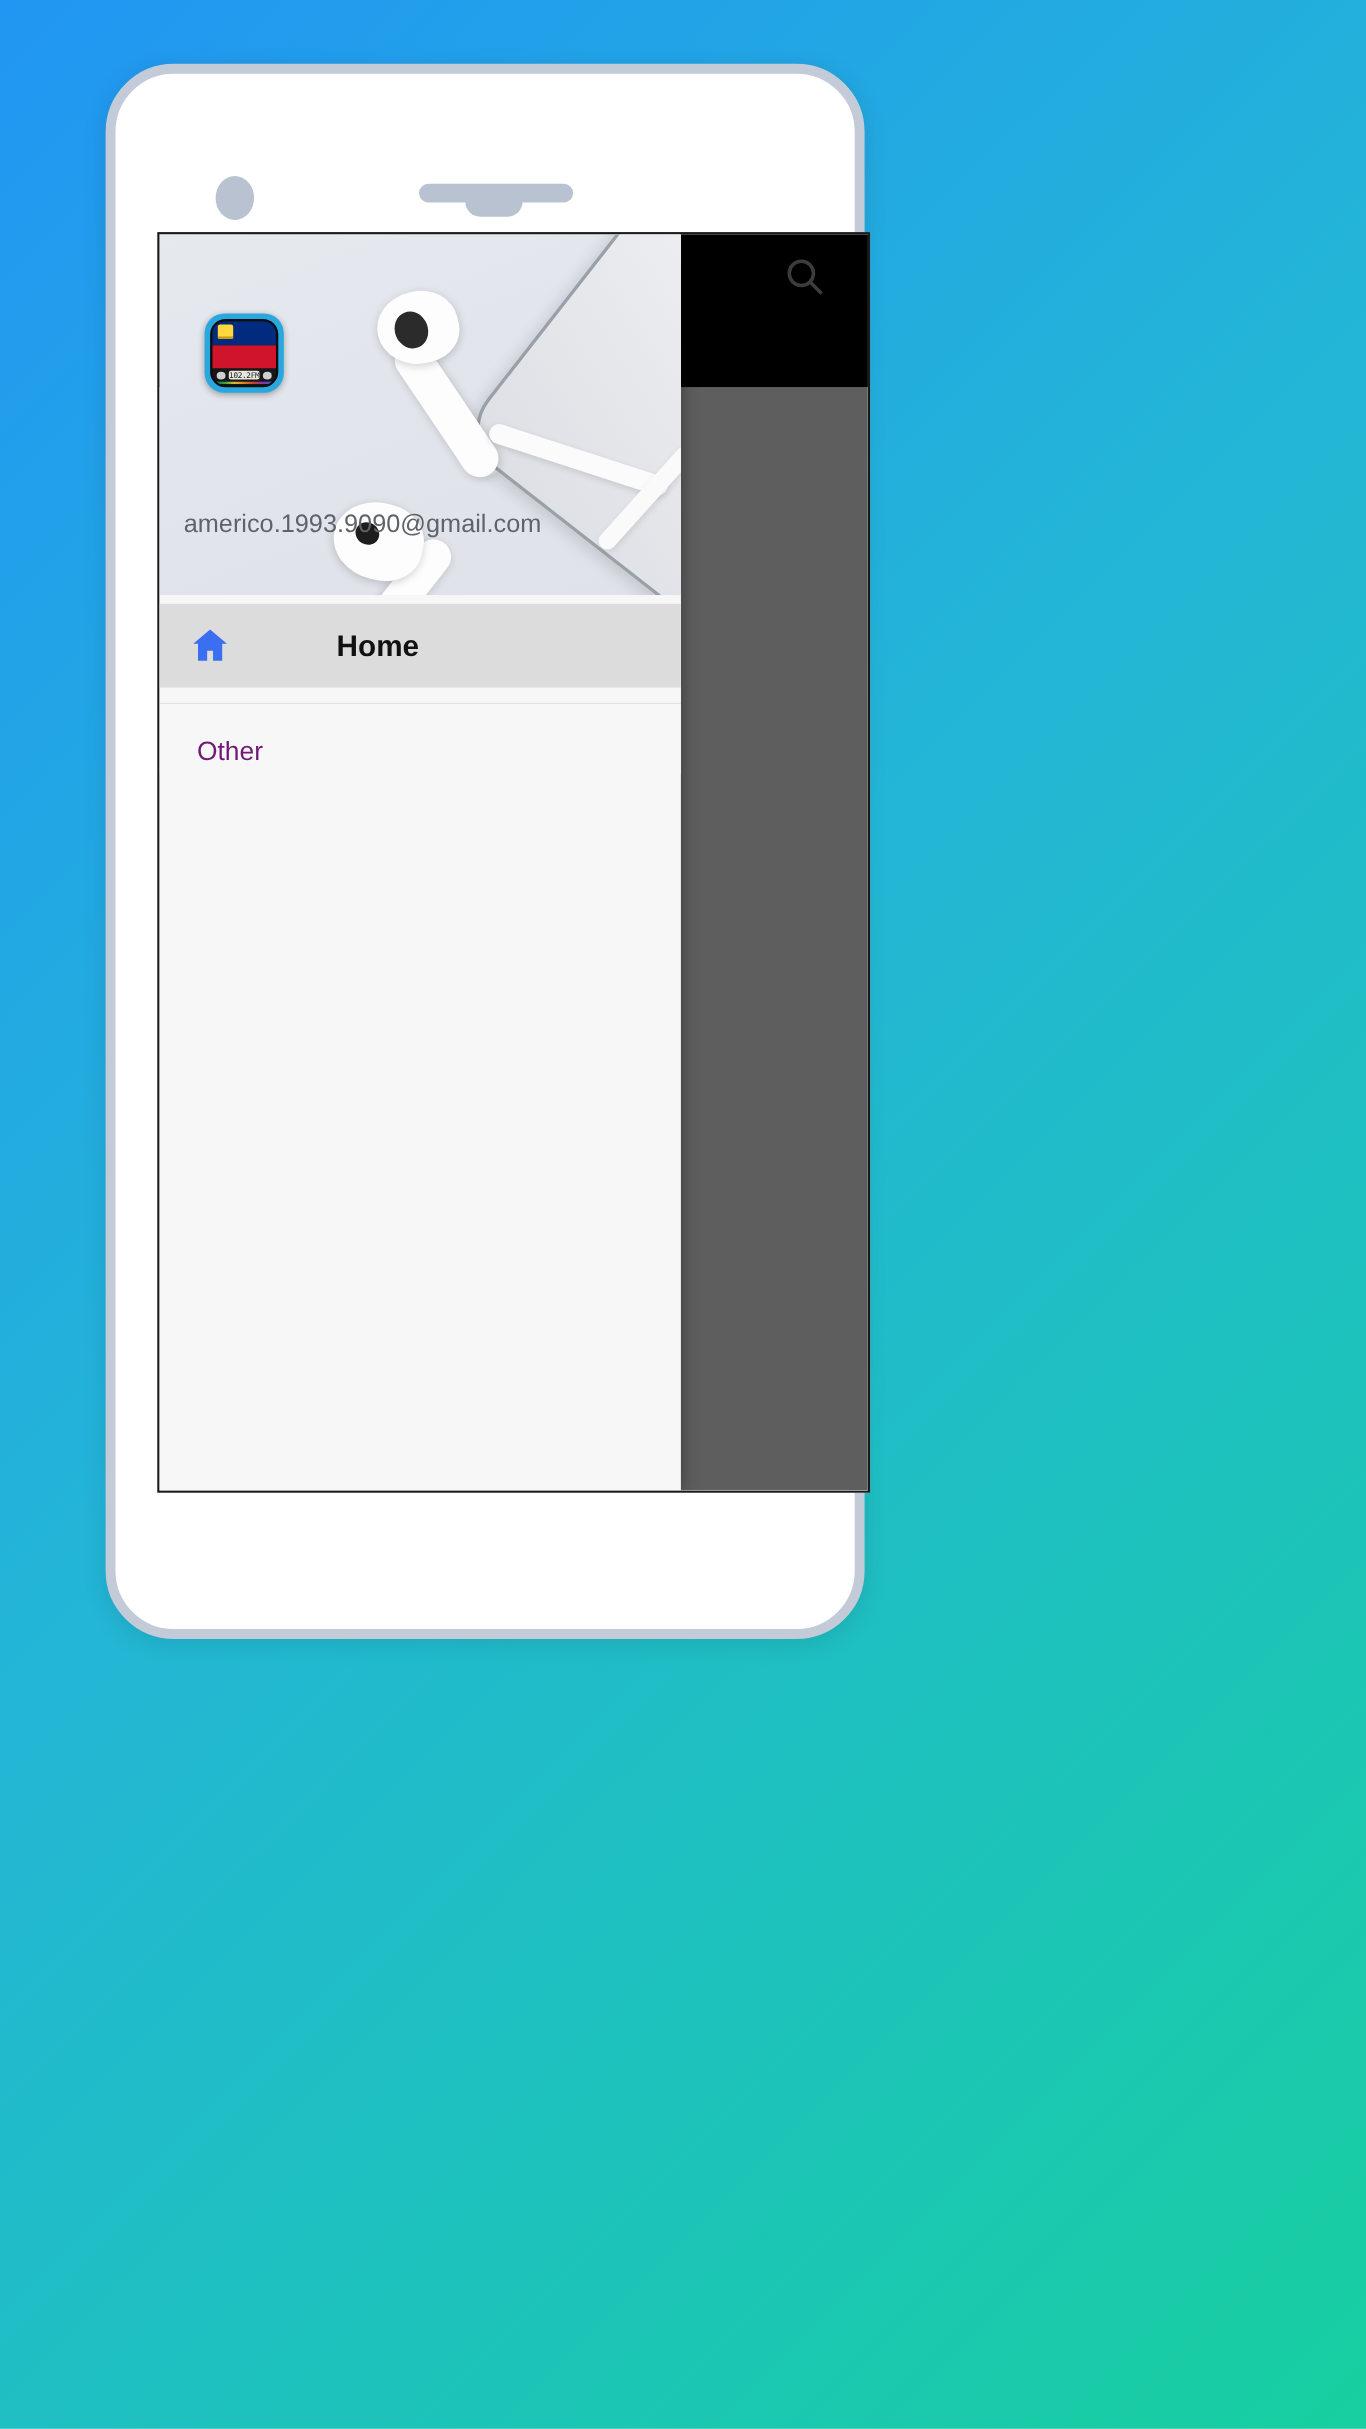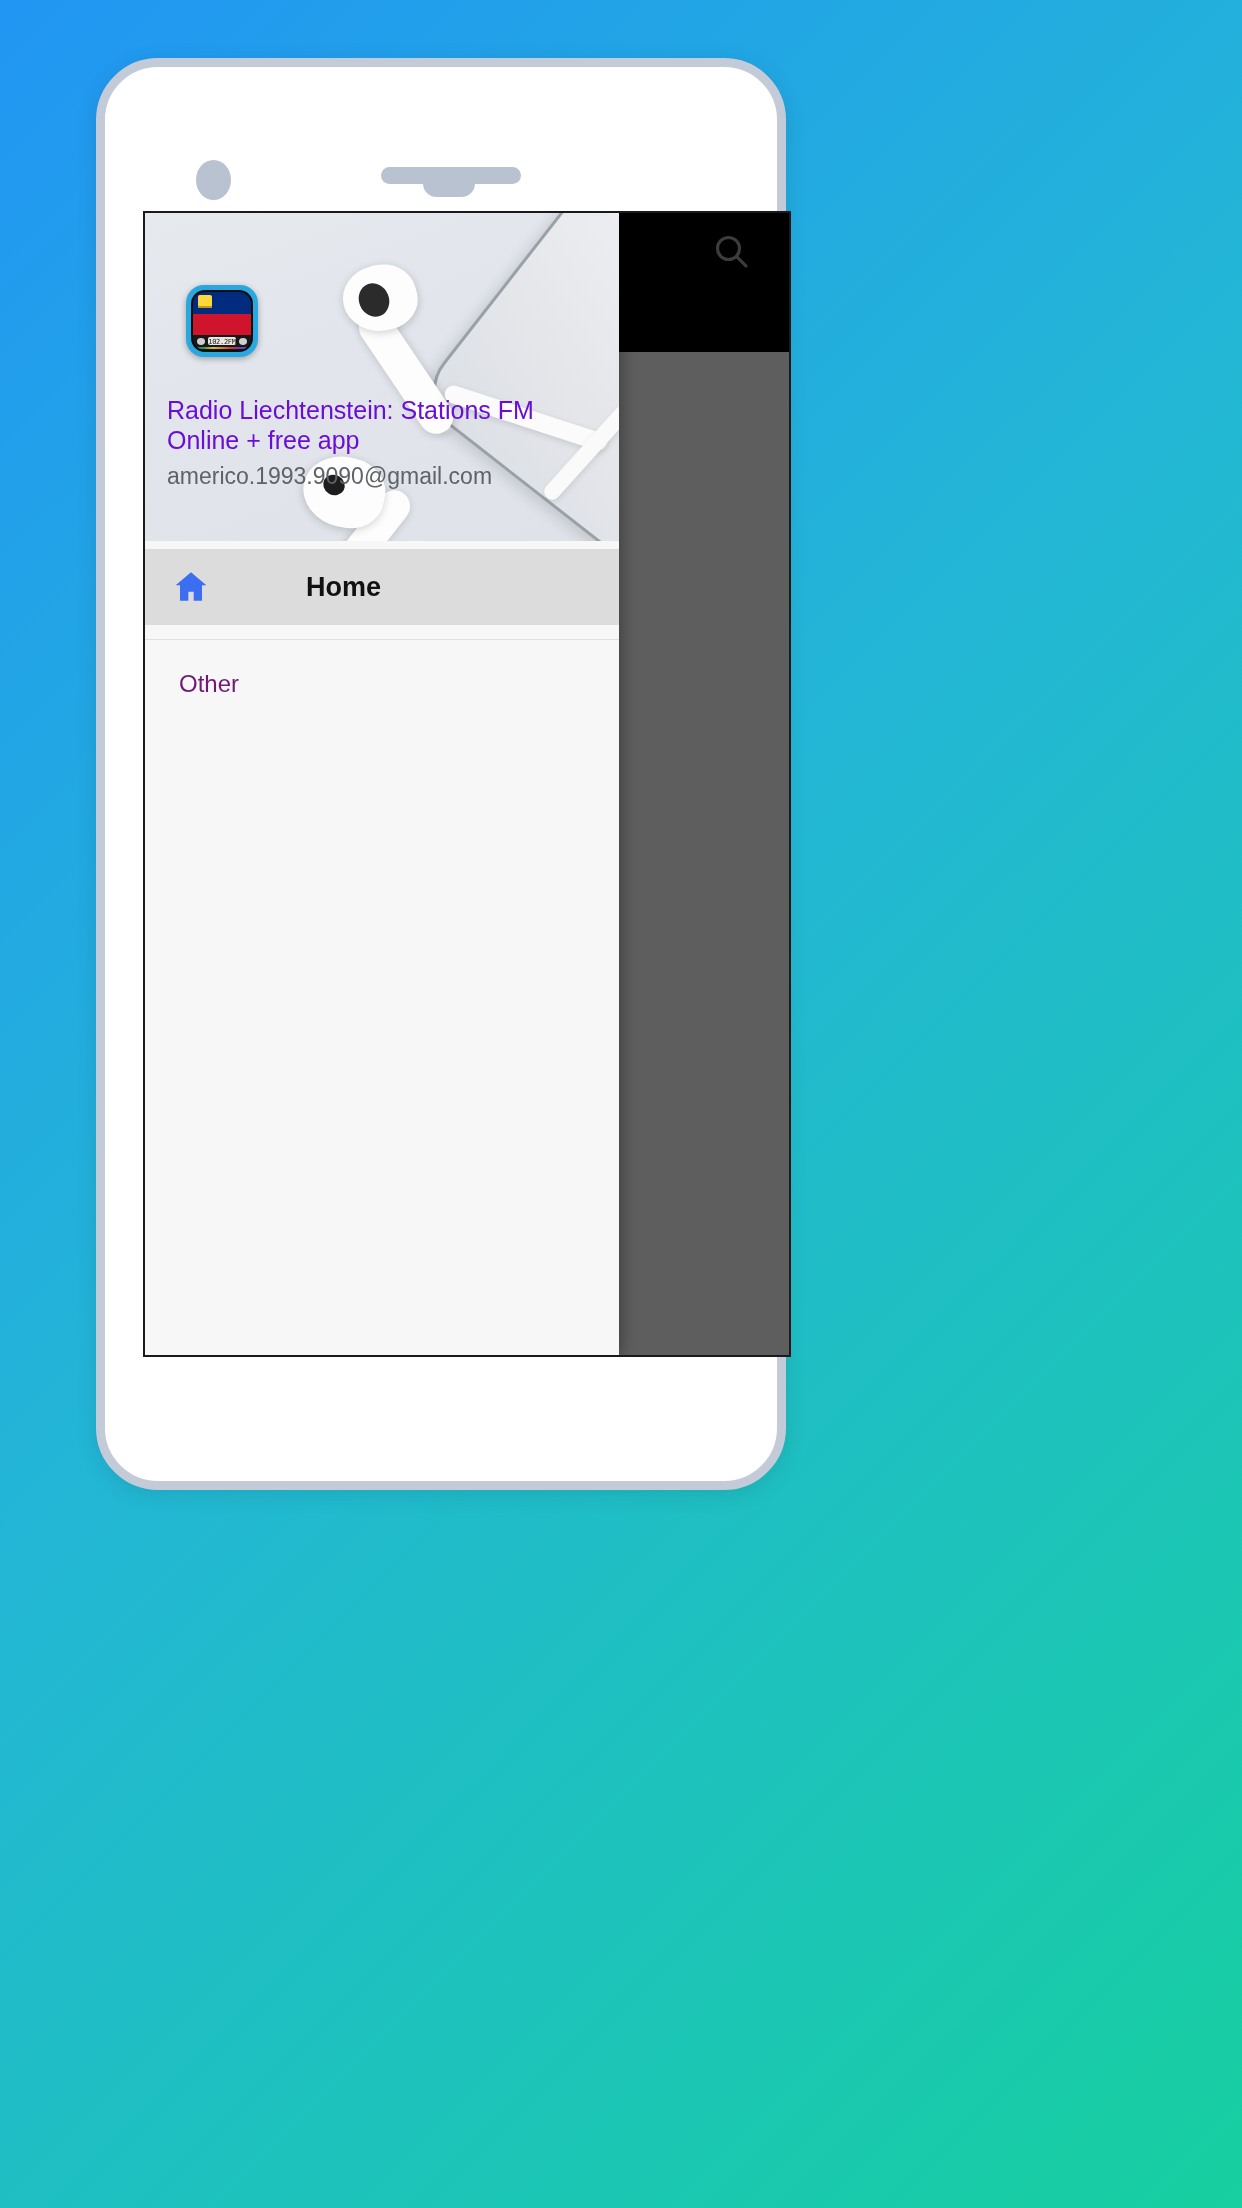--- a/index.html
+++ b/index.html
@@ -383,21 +383,20 @@
             <div id="flag-red"></div>
             <div id="radio-panel">
               <div class="knob" id="knob-l"></div>
               <div class="knob" id="knob-r"></div>
               <div id="freq-display">102.2FM</div>
               <div id="eq-strip"></div>
             </div>
           </div>
         </div>
 
-        <div id="drawer-title">Radio Liechtenstein: Stations FM Online + free app</div>
         <div id="drawer-email">americo.1993.9090@gmail.com</div>
       </div>
 
       <div id="drawer-menu">
 
         <div class="menu-item active">
           <span class="menu-icon">
             <svg width="40" height="40" viewBox="0 0 24 24" fill="#3b6ef0">
               <path d="M12 3.2 2.8 11h2.6v9.2h5.0v-5.4h3.2v5.4h5.0V11h2.6z"></path>
             </svg>

